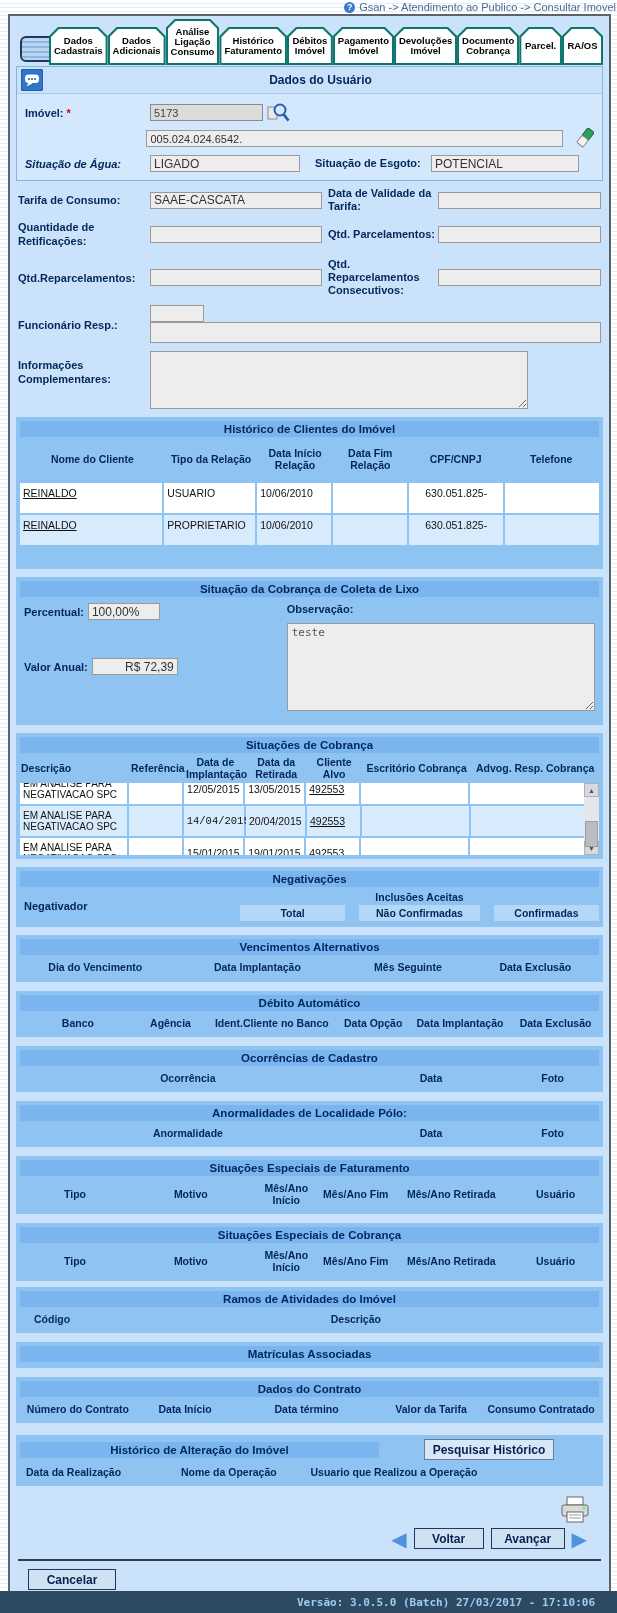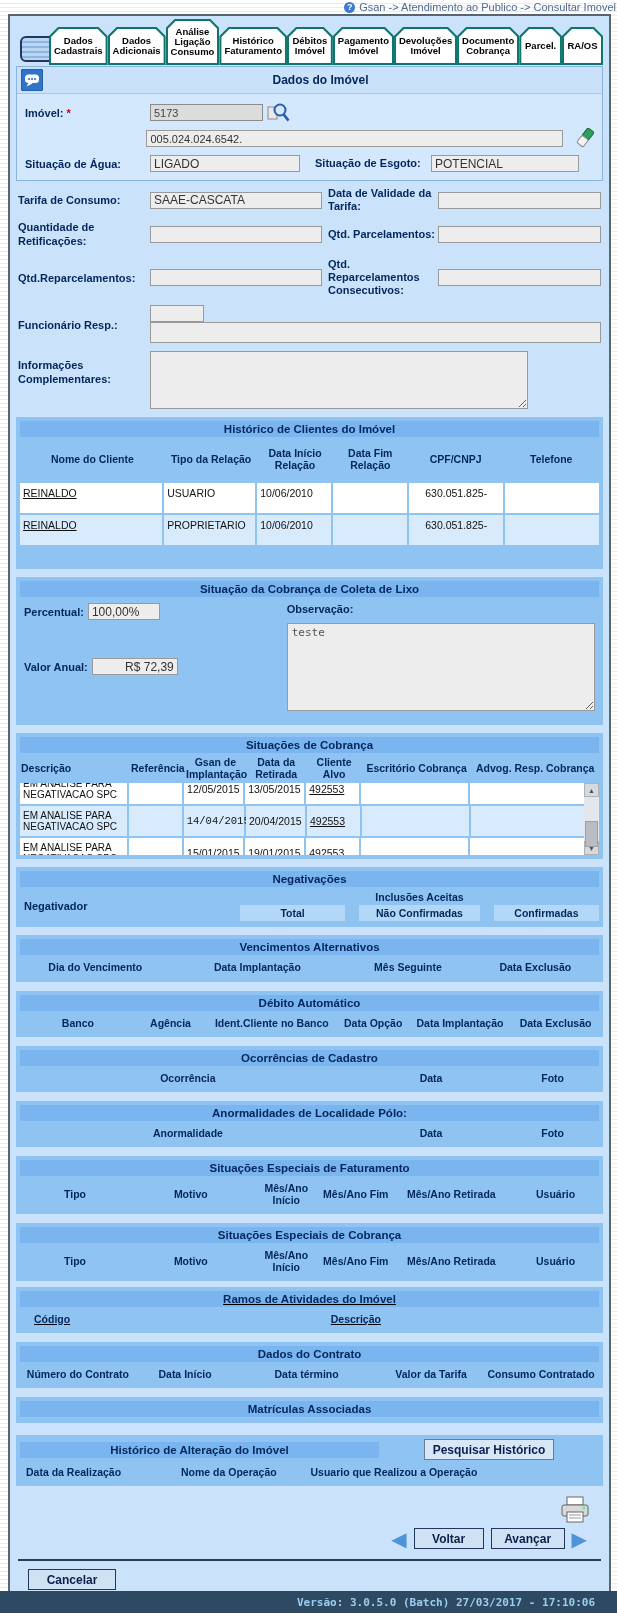--- a/index.html
+++ b/index.html
@@ -120,21 +120,21 @@
   <div class="panel">
     <div class="panel-head">
       <svg width="22" height="22">
           <rect width="22" height="22" rx="3" fill="#2f74c9" stroke="#1b4f93"></rect>
           <rect x="4" y="5.5" width="14" height="8.5" rx="3.5" fill="#fff"></rect>
           <path d="M8 13 l-2.5 4.5 6-3z" fill="#fff"></path>
           <circle cx="8" cy="10" r="1.1" fill="#2f74c9"></circle>
           <circle cx="11" cy="10" r="1.1" fill="#2f74c9"></circle>
           <circle cx="14" cy="10" r="1.1" fill="#2f74c9"></circle>
         </svg>
-      <div class="panel-title">Dados do Imóvel</div>
+      <div class="panel-title">Dados do Usuário</div>
     </div>
     <div style="padding:6px 8px 8px 8px;">
       <div class="frow" style="margin-top:2px;">
         <span class="lbl" style="width:125px;"><span>Imóvel:</span> <span class="req">*</span></span>
         <input class="inp dis" style="width: 113px;" value="5173">
         <svg width="24" height="21" style="margin-left:4px;">
             <rect x="1" y="5" width="9" height="12" fill="#e9e9e9" stroke="#8a8a8a"></rect>
             <circle cx="13" cy="8" r="5.5" fill="#d5e8fa" stroke="#2a5db0" stroke-width="2"></circle>
             <line x1="16.8" y1="12.6" x2="21.5" y2="18.6" stroke="#2a5db0" stroke-width="2.6"></line>
           </svg>
@@ -143,21 +143,21 @@
         <span style="width:125px;"></span>
         <input class="inp" style="width: 428px;" value="005.024.024.6542.">
         <svg width="20" height="21" style="margin-left:12px;">
             <g transform="rotate(38 10 10)">
               <rect x="6" y="0" width="8" height="10" rx="1.5" fill="#2e9e5b" stroke="#1c6b3c"></rect>
               <rect x="6" y="9.5" width="8" height="9" rx="1.5" fill="#f4f4f4" stroke="#8a8a8a"></rect>
             </g>
           </svg>
       </div>
       <div class="frow" style="margin-top:6px;">
-        <span class="lbl" style="width:125px;">Situação de Água:</span>
+        <span class="lbl" style="width:125px;font-style:italic;">Situação de Água:</span>
         <input class="inp" style="width: 150px; font-size: 12px;" readonly="" value="LIGADO">
         <span class="lbl" style="width:110px; margin-left:15px; line-height:1.2;">Situação de Esgoto:</span>
         <input class="inp" style="width: 148px; margin-left: 6px; font-size: 12px;" readonly="" value="POTENCIAL">
       </div>
     </div>
   </div>
 
   
   <div style="padding:6px 2px 2px 2px;">
     <div class="frow">
@@ -241,21 +241,21 @@
       </div>
     </div>
   </div>
 
   
   <div class="sec" style="margin-top:8px; padding-bottom:4px;">
     <div class="sec-title">Situações de Cobrança</div>
     <div class="cols" style="margin-top:0; min-height:30px;">
       <div class="col" style="width:19%; text-align:left;">Descrição</div>
       <div class="col" style="width:9.5%;">Referência</div>
-      <div class="col" style="width:10.5%;">Gsan de Implantação</div>
+      <div class="col" style="width:10.5%;">Data de Implantação</div>
       <div class="col" style="width:10.5%;">Data da Retirada</div>
       <div class="col" style="width:9.5%;">Cliente Alvo</div>
       <div class="col" style="width:19%;">Escritório Cobrança</div>
       <div class="col" style="width:22%;">Advog. Resp. Cobrança</div>
     </div>
     <div style="display:flex;">
       <div style="flex:1; height:72px; overflow:hidden;">
         <div class="trow" style="margin-top:-9px;">
           <div class="tcell" style="width:19.4%; text-transform:uppercase; font-size:10px;">EM ANALISE PARA NEGATIVACAO SPC</div>
           <div class="tcell" style="width:9.6%;"></div>
@@ -380,43 +380,43 @@
       <div class="col" style="width:19%;">Tipo</div>
       <div class="col" style="width:21%;">Motivo</div>
       <div class="col" style="width:12%;">Mês/Ano Início</div>
       <div class="col" style="width:12%;">Mês/Ano Fim</div>
       <div class="col" style="width:21%;">Mês/Ano Retirada</div>
       <div class="col" style="width:15%;">Usuário</div>
     </div>
   </div>
 
   
-  <div class="sec" style="text-decoration:underline;">
+  <div class="sec" style="">
     <div class="sec-title">Ramos de Atividades do Imóvel</div>
     <div class="cols">
       <div class="col" style="width:28%; text-align:left; padding-left:14px;">Código</div>
       <div class="col" style="width:60%;">Descrição</div>
     </div>
+  </div>
+
+  
+  <div class="sec" style="margin-top:9px;">
+    <div class="sec-title">Matrículas Associadas</div>
   </div>
 
   
   <div class="sec" style="margin-top:9px;">
     <div class="sec-title">Dados do Contrato</div>
     <div class="cols">
       <div class="col" style="width:20%;">Número do Contrato</div>
       <div class="col" style="width:17%;">Data Início</div>
       <div class="col" style="width:25%;">Data término</div>
       <div class="col" style="width:18%;">Valor da Tarifa</div>
       <div class="col" style="width:20%;">Consumo Contratado</div>
     </div>
-  </div>
-
-  
-  <div class="sec" style="margin-top:9px;">
-    <div class="sec-title">Matrículas Associadas</div>
   </div>
 
   
   <div class="sec" style="margin-top:12px;">
     <div style="display:flex; align-items:center;">
       <div class="sec-title" style="width:62%;">Histórico de Alteração do Imóvel</div>
       <div style="flex:1; text-align:center;">
         <button class="btn" style="background:#d7e7f7; border-color:#6b7b94; padding:2px 8px;">Pesquisar Histórico</button>
       </div>
     </div>

